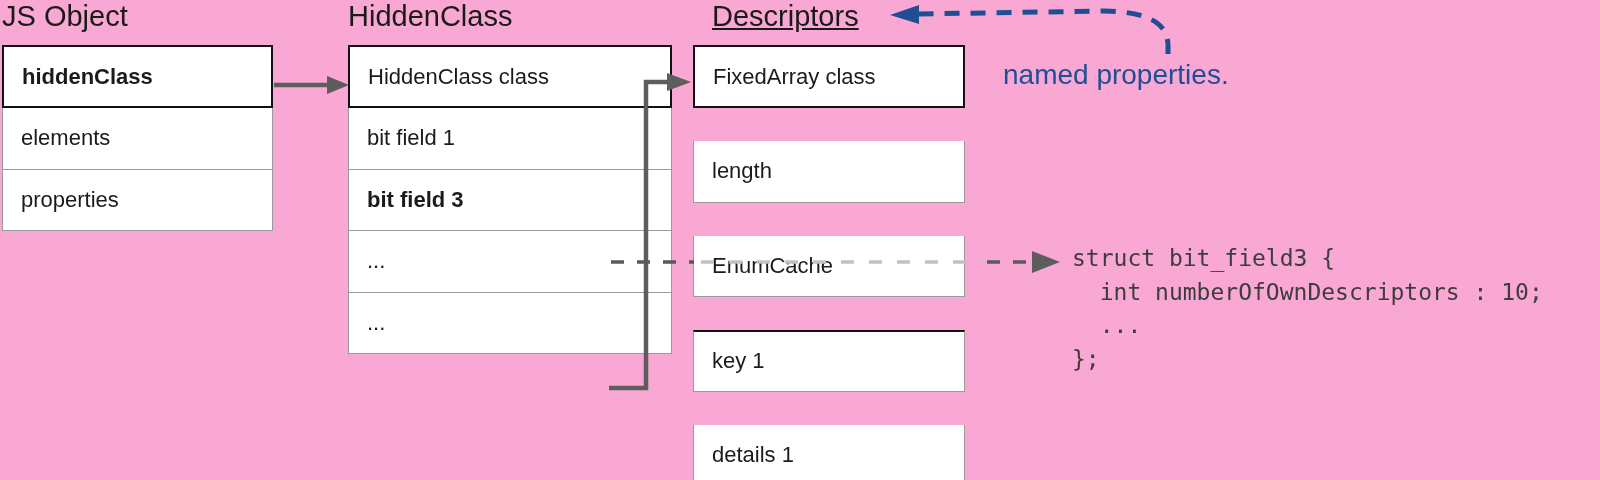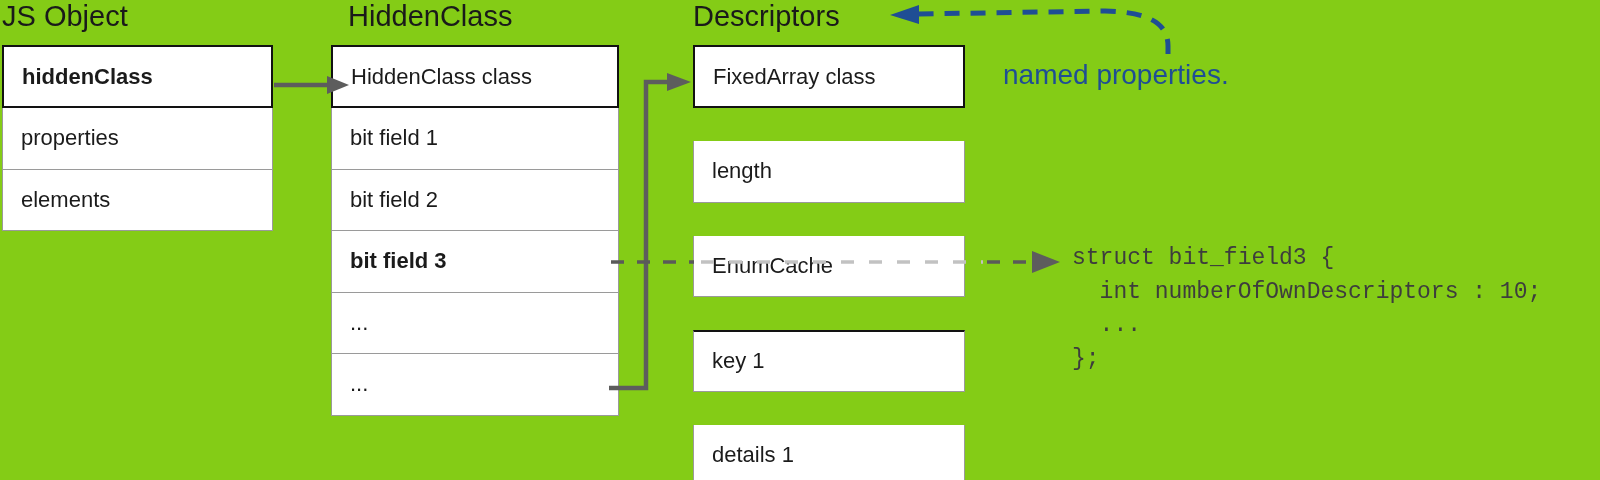--- a/index.html
+++ b/index.html
@@ -1,21 +1,21 @@
 <!DOCTYPE html>
 <html><head>
 <meta charset="utf-8">
 <style>
   * { margin: 0; padding: 0; box-sizing: border-box; }
   html, body { background: #ffffff; }
   .canvas {
     position: relative;
     width: 1600px;
     height: 480px;
-    background: #84cc16;
+    background: #f9a8d4;
     font-family: "Liberation Sans", sans-serif;
     color: #1a1a1a;
     overflow: hidden;
   }
   .col-title {
     position: absolute;
     top: 0px;
     font-size: 29px;
     font-weight: 400;
     color: #1a1a1a;
@@ -68,41 +68,40 @@
   }
   .code {
     position: absolute;
     left: 1072px;
     top: 242px;
     font-family: "DejaVu Sans Mono", monospace;
     font-size: 23px;
     line-height: 33.5px;
     color: #3d3d3d;
   }
-  .code div { white-space: pre; font-family: Liberation Mono, monospace; }
+  .code div { white-space: pre; }
 </style>
 </head>
 <body>
 
 <div class="canvas">
 
   <div class="col-title" style="left:2px;">JS Object</div>
   <div class="col-title" style="left:348px;">HiddenClass</div>
-  <div class="col-title" style="left:693px;">Descriptors</div>
+  <div class="col-title" style="left:712px;text-decoration:underline;">Descriptors</div>
 
   <div class="tbl" style="left:2px; top:45px; width:271px;">
     <div class="row header bold">hiddenClass</div>
+    <div class="row">elements</div>
     <div class="row">properties</div>
-    <div class="row">elements</div>
   </div>
 
-  <div class="tbl" style="left:331px; top:45px; width:288px;">
+  <div class="tbl" style="left:348px; top:45px; width:324px;">
     <div class="row header">HiddenClass class</div>
     <div class="row">bit field 1</div>
-    <div class="row">bit field 2</div>
     <div class="row bold">bit field 3</div>
     <div class="row">...</div>
     <div class="row">...</div>
   </div>
 
   <div class="tbl" style="left:693px; top:45px; width:272px;gap:33px;">
     <div class="row header">FixedArray class</div>
     <div class="row">length</div>
     <div class="row">EnumCache</div>
     <div class="row sep-top">key 1</div>

